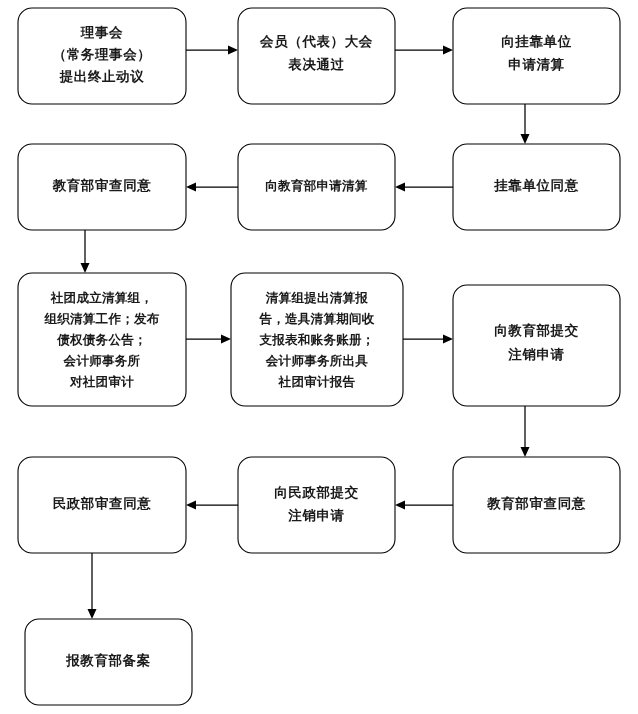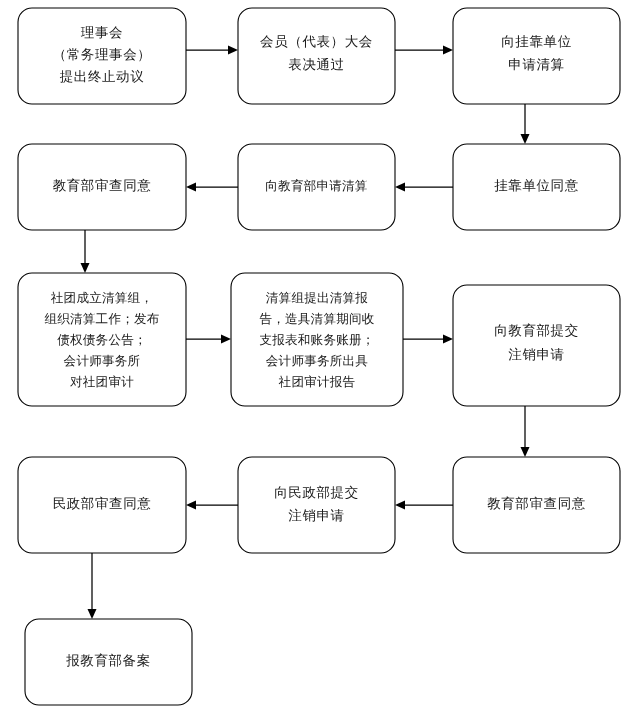--- a/index.html
+++ b/index.html
@@ -9,20 +9,21 @@
   }
   body {
     font-family: "Liberation Serif", "DejaVu Serif", serif;
   }
   #flowchart-root {
     position: relative;
     width: 638px;
     height: 714px;
     background: #ffffff;
     overflow: hidden;
+    font-weight: bold;
   }
   svg.chart-canvas {
     position: absolute;
     left: 0;
     top: 0;
     width: 638px;
     height: 714px;
   }
   .node-box {
     fill: #ffffff;

